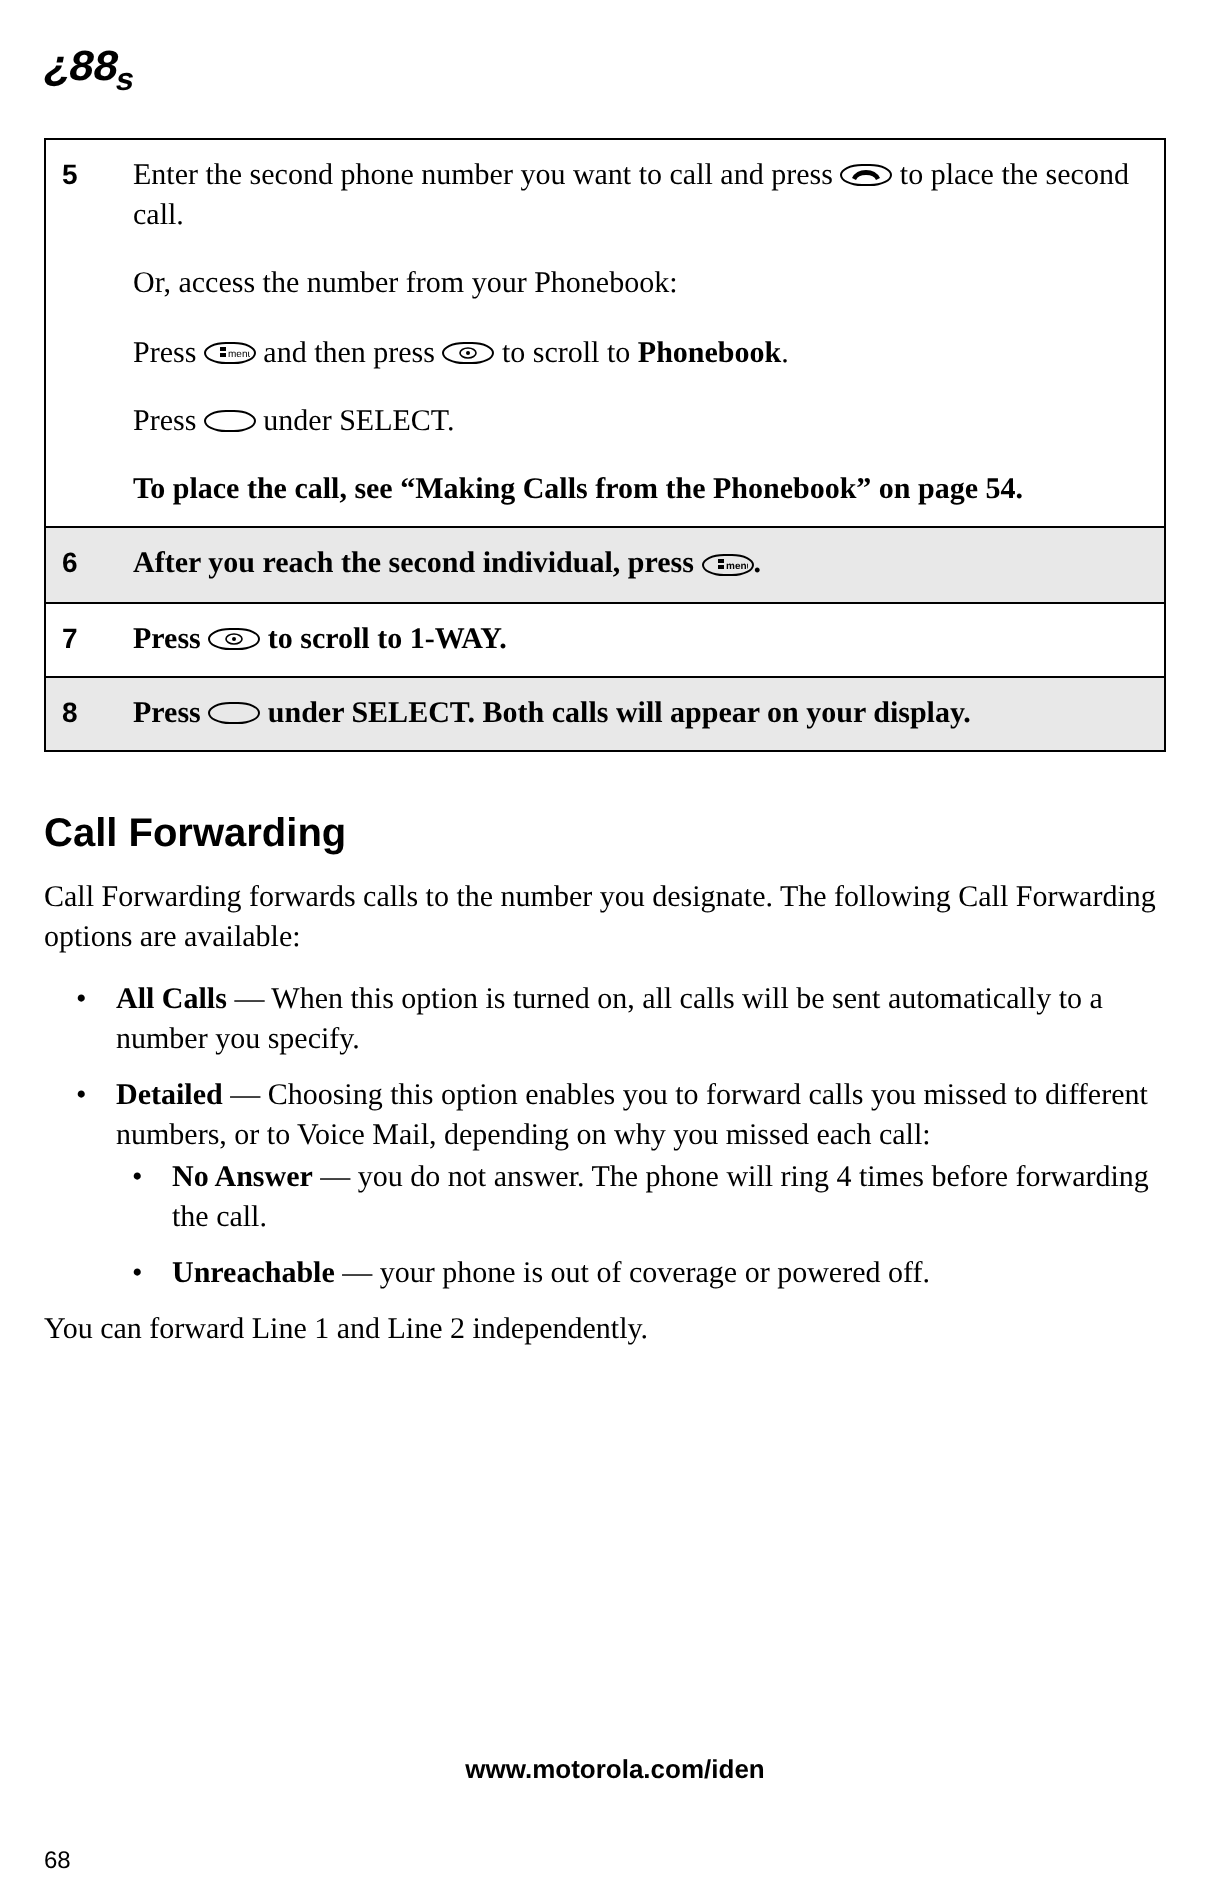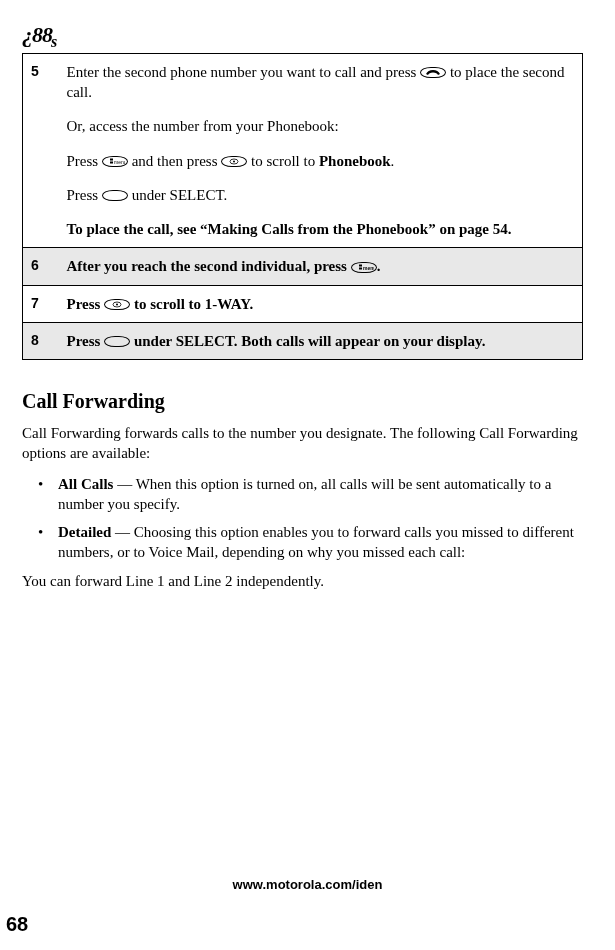--- a/index.html
+++ b/index.html
@@ -15,21 +15,23 @@
       background: white;
       color: black;
       padding: 20px 32px 20px 22px;
       position: relative;
       line-height: 1.35;
     }
     .logo {
       font-style: italic;
       font-weight: bold;
       font-size: 22px;
+      margin-bottom: 16px;
       letter-spacing: -1px;
+      font-family: Liberation Mono, monospace;
     }
     .logo .s {
       font-size: 16px;
       font-style: italic;
       vertical-align: sub;
       margin-left: -1px;
     }
     table.steps {
       width: 100%;
       border-collapse: collapse;
@@ -71,21 +73,21 @@
       border-radius: 12px / 6px;
       vertical-align: middle;
       position: relative;
       top: -1px;
       font-size: 8px;
       text-align: center;
       line-height: 9px;
       font-family: Arial, sans-serif;
     }
     h2.section {
-      font-family: Liberation Serif, serif;
+      font-family: Liberation Sans, sans-serif;
       font-weight: bold;
       font-size: 20px;
       margin-bottom: 8px;
     }
     p.body {
       margin-bottom: 10px;
     }
     ul.bullets {
       list-style: none;
       margin: 8px;
@@ -122,24 +124,24 @@
       left: 0;
       width: 100%;
       text-align: center;
       font-family: Arial, Helvetica, sans-serif;
       font-weight: bold;
       font-size: 13px;
     }
     .page-number {
       position: absolute;
       bottom: 12px;
-      left: 6px;
+      left: 22px;
       font-family: Arial, Helvetica, sans-serif;
-      font-weight: bold;
-      font-size: 20px;
+      font-weight: normal;
+      font-size: 12px;
     }
     b {
       font-weight: bold;
     }
   </style>
 </head>
 <body>
 
 <div class="logo">
   <span>¿88</span><span class="s">s</span>
@@ -194,19 +196,21 @@
     </tbody>
 </table>
 
 <h2 class="section">Call Forwarding</h2>
 
 <p class="body">Call Forwarding forwards calls to the number you designate. The following Call Forwarding options are available:</p>
 
 <ul class="bullets" id="bullets-list">
     <li><b>All Calls</b><span> — When this option is turned on, all calls will be sent automatically to a number you specify.</span></li>
     <li><b>Detailed</b><span> — Choosing this option enables you to forward calls you missed to different numbers, or to Voice Mail, depending on why you missed each call:</span><ul class="sub">
+        <li><b>No Answer</b><span> — you do not answer. The phone will ring 4 times before forwarding the call.</span></li>
+        <li><b>Unreachable</b><span> — your phone is out of coverage or powered off.</span></li>
       </ul></li>
   </ul>
 
 <p class="body">You can forward Line 1 and Line 2 independently.</p>
 
 <div class="footer-url">www.motorola.com/iden</div>
 <div class="page-number">68</div>
 
 </body></html>

